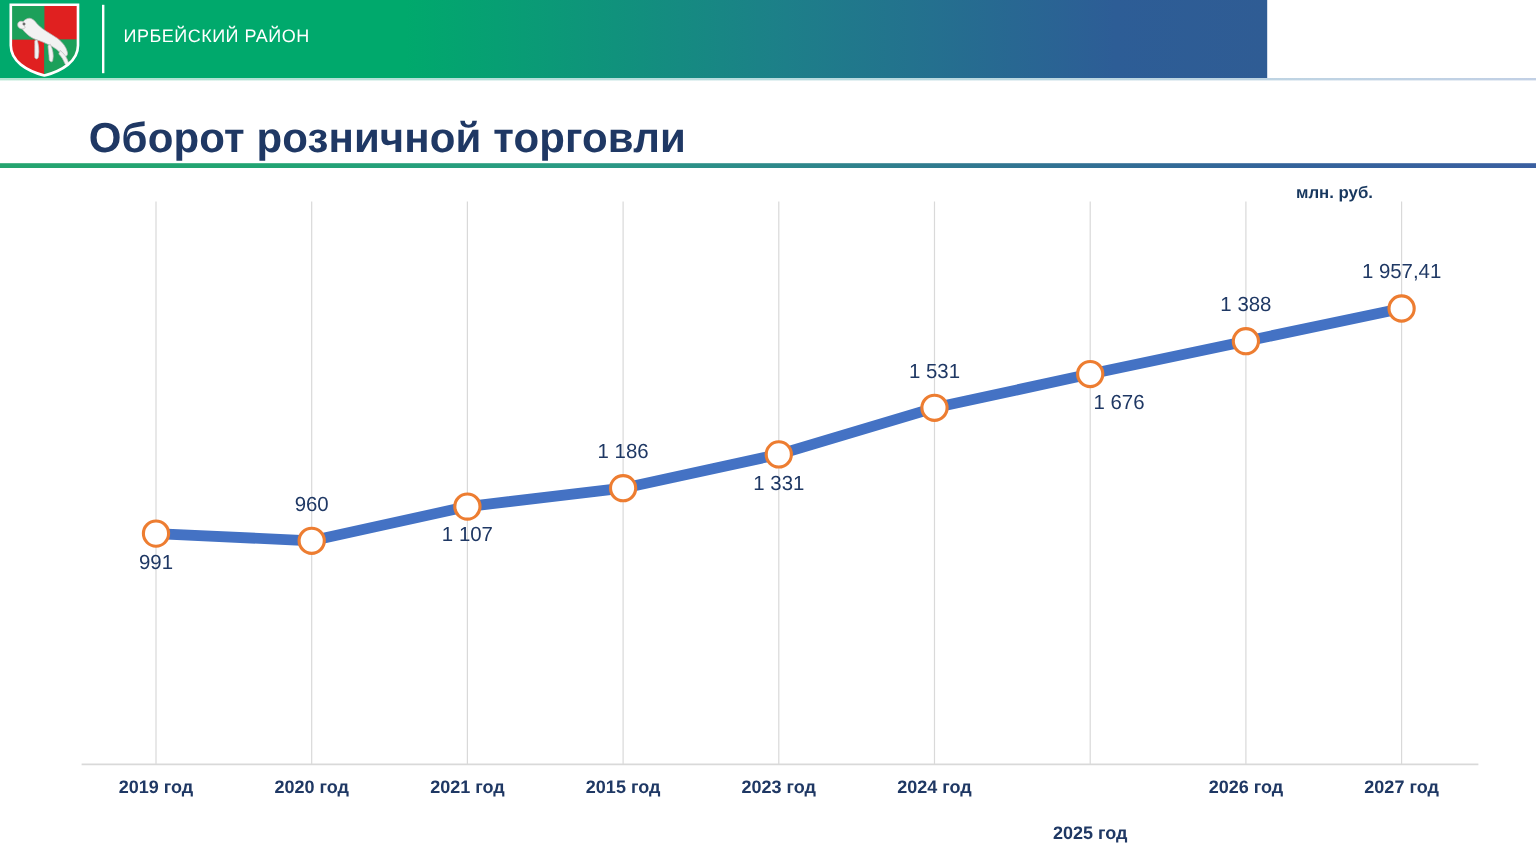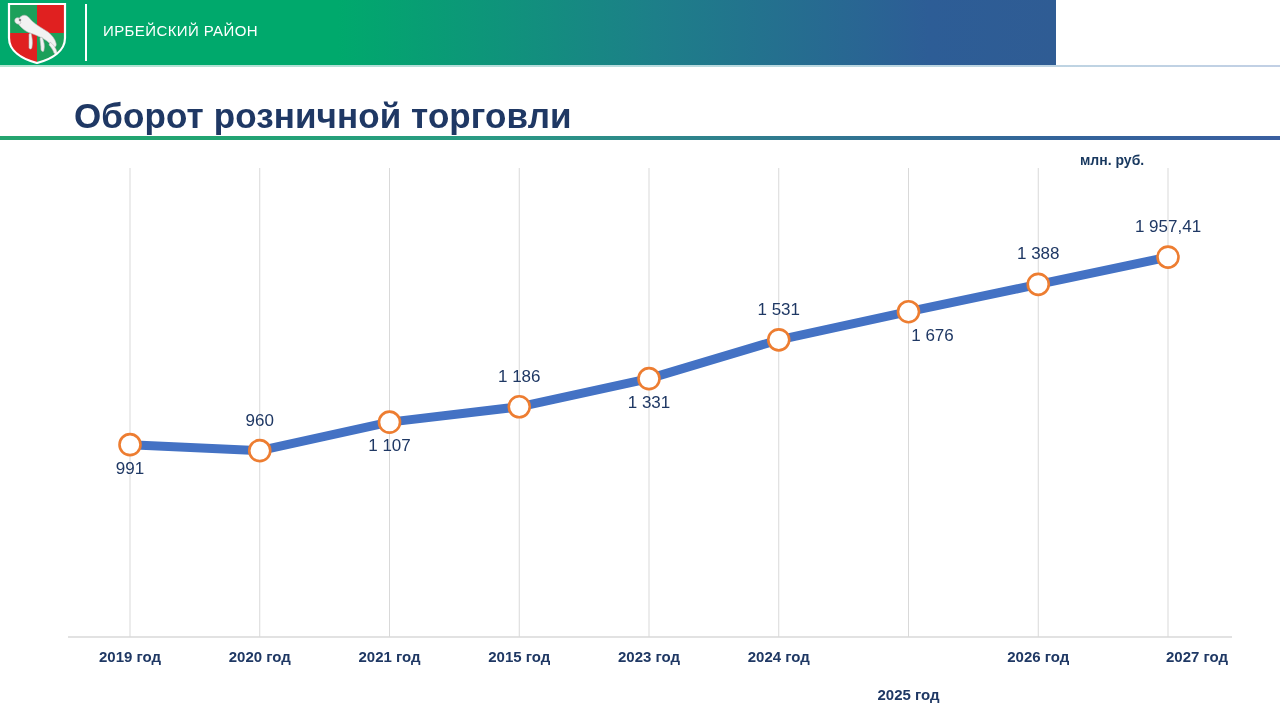--- a/index.html
+++ b/index.html
@@ -155,14 +155,14 @@
   </div>
 <div class="cat-labels" id="cat-label-layer">
     <div class="cat-label" style="left: 130px;">2019 год</div>
     <div class="cat-label" style="left: 259.75px;">2020 год</div>
     <div class="cat-label" style="left: 389.5px;">2021 год</div>
     <div class="cat-label" style="left: 519.25px;">2015 год</div>
     <div class="cat-label" style="left: 649px;">2023 год</div>
     <div class="cat-label" style="left: 778.75px;">2024 год</div>
     <div class="cat-label" style="left: 908.5px; margin-top: 38px;">2025 год</div>
     <div class="cat-label" style="left: 1038.25px;">2026 год</div>
-    <div class="cat-label" style="left: 1168px; margin-left: 29px;">2027 год</div>
+    <div class="cat-label" style="left: 1168px;">2027 год</div>
   </div>
 
 </body></html>

